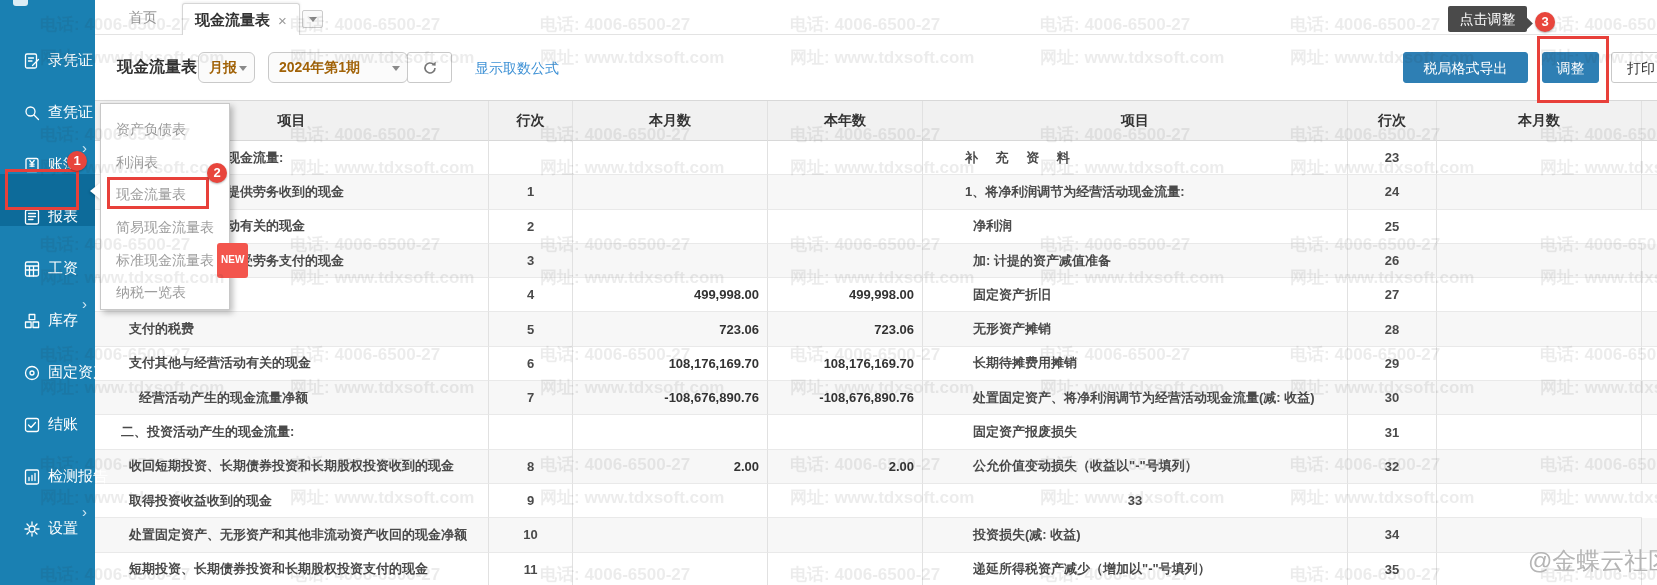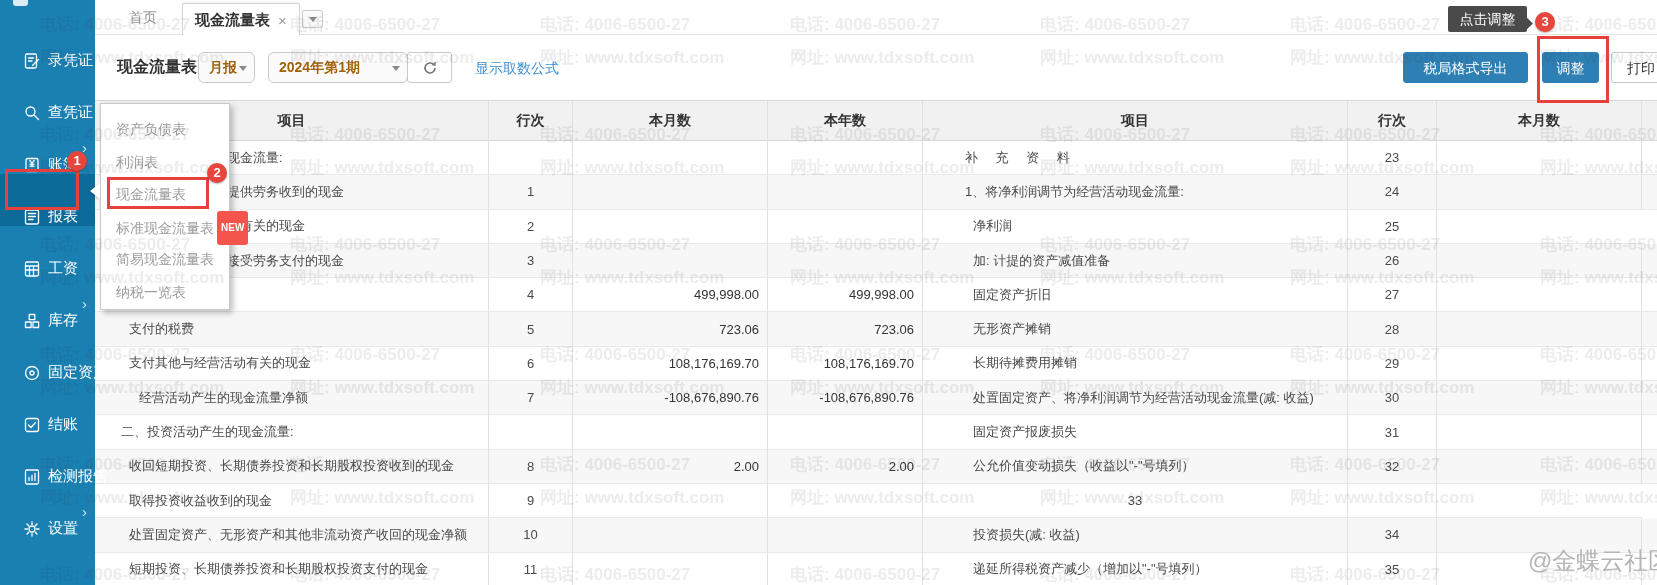--- a/index.html
+++ b/index.html
@@ -39,21 +39,21 @@
   .tb-refresh { position:absolute; left:312px; top:17px; width:45px; height:31px; border:1px solid #c9c9c9; border-radius:3px; background:#fff; display:flex; align-items:center; justify-content:center; cursor:pointer; }
   .tb-link { position:absolute; left:380px; top:25px; font-size:14px; color:#3e91d5; cursor:pointer; white-space:nowrap; }
   .btn { position:absolute; top:17px; height:31px; border-radius:3px; font-size:14px; text-align:center; line-height:31px; cursor:pointer; white-space:nowrap; }
   .btn-blue { background:#2e7fb4; color:#fff; border:1px solid #2e7fb4; }
   .btn-export { left:1308px; width:125px; }
   .btn-adjust { left:1447px; width:57px; }
   .btn-print { left:1516px; width:60px; background:#fff; border:1px solid #c9c9c9; color:#333; }
 
   
   .grid { position:absolute; left:0; top:100px; width:1562px; height:485px; border-top:1px solid #d8d8d8; overflow:hidden; font-size:13px; color:#4a4a4a; }
-  .g-row { display:grid; grid-template-columns:394px 84px 195px 155px 425px 89px 205px 15px; height:34.3px; }
+  .g-row { display:grid; grid-template-columns:394px 84px 195px 155px 425px 89px 205px 15px; height:34.3px;font-weight:bold; }
   .g-row.head { height:40px; background:#f1f1f1; font-weight:bold; color:#333; font-size:14px; }
   .g-row.stripe { background:#f7f7f7; }
   .g-cell { border-right:1px solid #e1e1e1; border-bottom:1px solid #e9e9e9; display:flex; align-items:center; overflow:hidden; white-space:nowrap; }
   .g-row.head .g-cell { border-bottom:1px solid #d8d8d8; justify-content:center; }
   .g-cell:last-child { border-right:none; }
   .al-c { justify-content:center;text-align:center; }
   .al-r { justify-content:flex-end; padding-right:8px; color:#333; }
   .pad-item { padding-left:34px; }
   .pad-frag { padding-left:132px; }
   .pad-sec  { padding-left:26px; }
@@ -346,22 +346,22 @@
           <div class="g-cell"></div>
         </div>
       </div>
   </div>
 
   <div class="menu-arrow"></div>
   <div class="menu-panel" id="menu-panel">
       <div class="menu-item"><span>资产负债表</span></div>
       <div class="menu-item"><span>利润表</span></div>
       <div class="menu-item"><span>现金流量表</span></div>
+      <div class="menu-item"><span>简易现金流量表</span></div>
       <div class="menu-item"><span>标准现金流量表</span><span class="menu-badge">NEW</span></div>
-      <div class="menu-item"><span>简易现金流量表</span></div>
       <div class="menu-item"><span>纳税一览表</span></div>
     </div>
 
   <div class="wm-layer" id="wm-layer">
       <div class="wm" style="left: 40px; top: 13px;">电话: 4006-6500-27</div>
       <div class="wm" style="left: 40px; top: 46px;">网址: www.tdxsoft.com</div>
       <div class="wm" style="left: 290px; top: 13px;">电话: 4006-6500-27</div>
       <div class="wm" style="left: 290px; top: 46px;">网址: www.tdxsoft.com</div>
       <div class="wm" style="left: 540px; top: 13px;">电话: 4006-6500-27</div>
       <div class="wm" style="left: 540px; top: 46px;">网址: www.tdxsoft.com</div>

